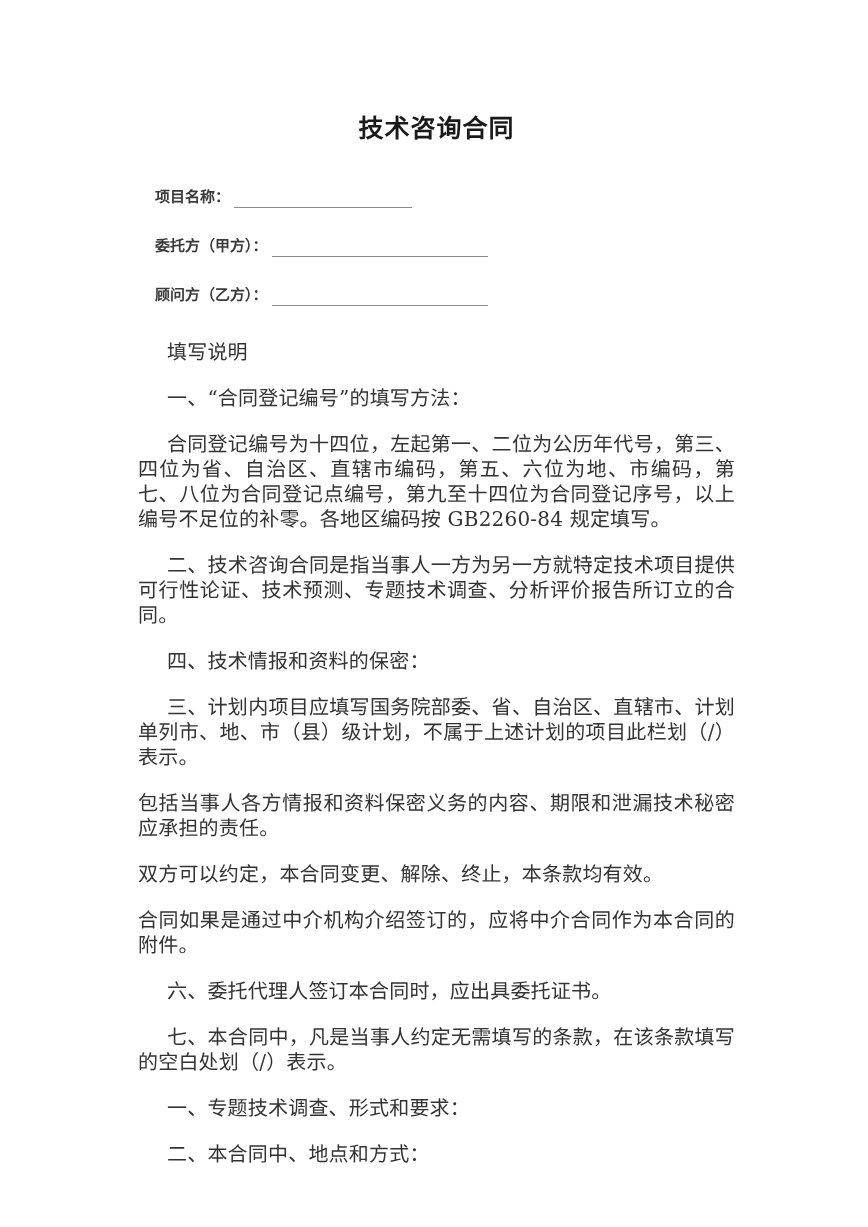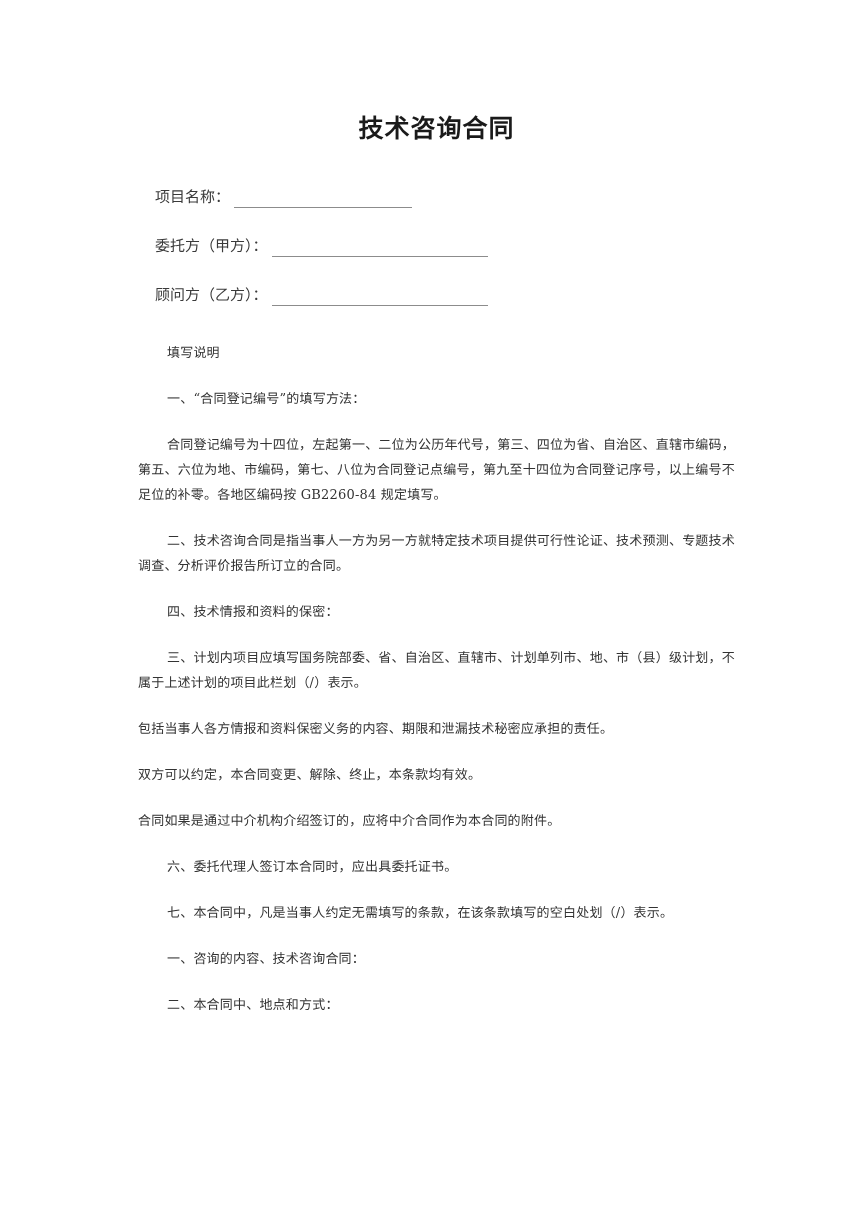--- a/index.html
+++ b/index.html
@@ -54,37 +54,38 @@
     font-size: 15px;
     line-height: 22px;
     margin-bottom: 27px;
     white-space: nowrap;
     padding-left: 17px;
     color: #3a3a3a;
   }
   .field-row:last-child { margin-bottom: 4px; }
   .field-label {
     display: inline-block;
+    font-weight: bold;
   }
   .field-rule {
     display: inline-block;
     vertical-align: bottom;
     border-bottom: 1px solid #8c8c8c;
     height: 15px;
     margin-left: 4px;
   }
   .rule-short { width: 178px; }
   .rule-long  { width: 216px; }
 
   .body-block {
     margin-top: 34px;
   }
 
   p.para {
-    font-size: 13px;
+    font-size: 20px;
     line-height: 25px;
     margin: 0 0 21px 0;
     text-align: justify;
     color: #333333;
     letter-spacing: 0.2px;
   }
   p.para.indent {
     text-indent: 29px;
   }
   p.para.flush {
@@ -146,20 +147,20 @@
       <p class="para flush">双方可以约定，本合同变更、解除、终止，本条款均有效。</p>
 
 
       <p class="para flush">合同如果是通过中介机构介绍签订的，应将中介合同作为本合同的附件。</p>
 
       <p class="para indent">六、委托代理人签订本合同时，应出具委托证书。</p>
 
       <p class="para indent">七、本合同中，凡是当事人约定无需填写的条款，在该条款填写的空白处划（/）表示。</p>
 
 
-      <p class="para indent">一、咨询的内容、技术咨询合同：</p>
+      <p class="para indent">一、专题技术调查、形式和要求：</p>
 
       <p class="para indent last">二、本合同中、地点和方式：</p>
 
     </div>
 
   </div>
 </div>
 
 </body></html>

